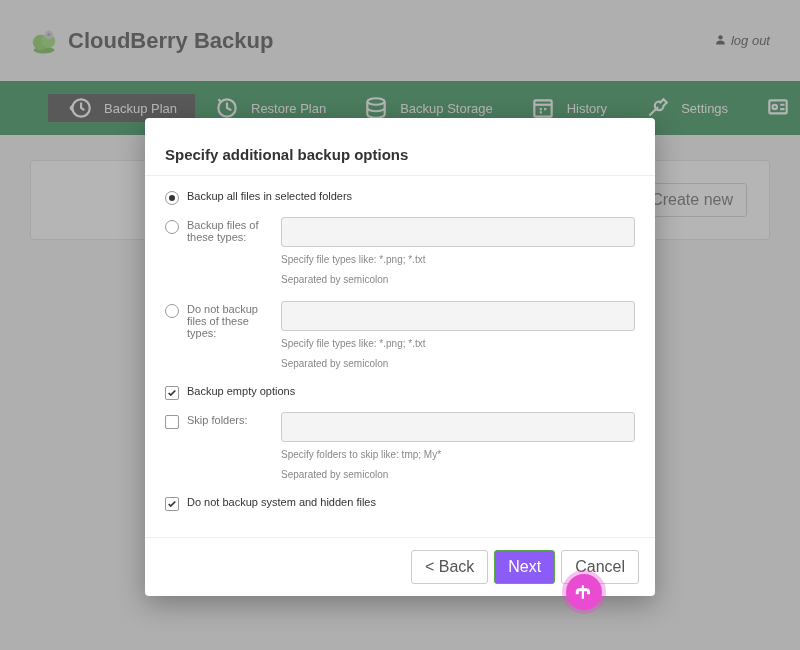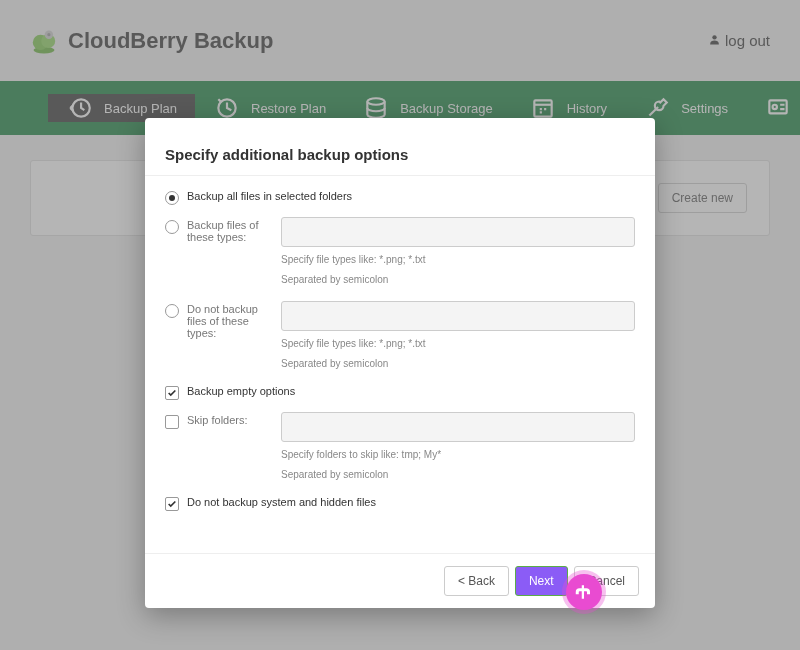--- a/index.html
+++ b/index.html
@@ -17,21 +17,21 @@
   .header {
     height: 81px;
     background: #f1f1f1;
     display: flex;
     align-items: center;
     padding: 0 30px;
     justify-content: space-between;
   }
   .brand { display: flex; align-items: center; gap: 10px; }
   .brand-name { font-size: 22px; font-weight: 700; color: #333; }
-  .logout { font-size: 15px; color: #333; display: flex; align-items: center; gap: 4px; cursor: pointer; }
+  .logout { font-size: 13px; color: #333; display: flex; align-items: center; gap: 4px; cursor: pointer; font-style: italic; }
   
   .nav {
     height: 54px;
     background: #15803d;
     display: flex;
     align-items: center;
     padding-left: 48px;
   }
   .nav-item {
     display: flex; align-items: center; gap: 10px;
@@ -49,21 +49,21 @@
     border: 1px solid #ddd;
     border-radius: 3px;
     padding: 22px;
     display: flex;
     justify-content: flex-end;
   }
   .btn {
     border: 1px solid #ccc;
     background: #fff;
     color: #555;
-    font-size: 12px;
+    font-size: 16px;
     padding: 7px 13px;
     border-radius: 3px;
     cursor: pointer;
   }
   .btn.primary {
     background: #8b5cf6;
     border-color: #5bab47;
     color: #fff;
   }
   
@@ -305,21 +305,21 @@
           <span class="check-control"></span>
           <label>Skip folders:</label>
         </div>
         <div class="opt-input-col">
           <input class="text-input" type="text" disabled="" value="" style="">
           <div class="hint">Specify folders to skip like: tmp; My*</div>
           <div class="hint">Separated by semicolon</div>
         </div>
       </div>
 
-      <div class="check-row" style="margin-bottom:36px">
+      <div class="check-row" style="margin-bottom:20px">
         <span class="check-control">
           <svg viewBox="0 0 24 24" fill="none" stroke="#333" stroke-width="4">
               <path d="M4 12l5 5L20 6"></path>
             </svg>
         </span>
         <label>Do not backup system and hidden files</label>
       </div>
 
     </div>
 

